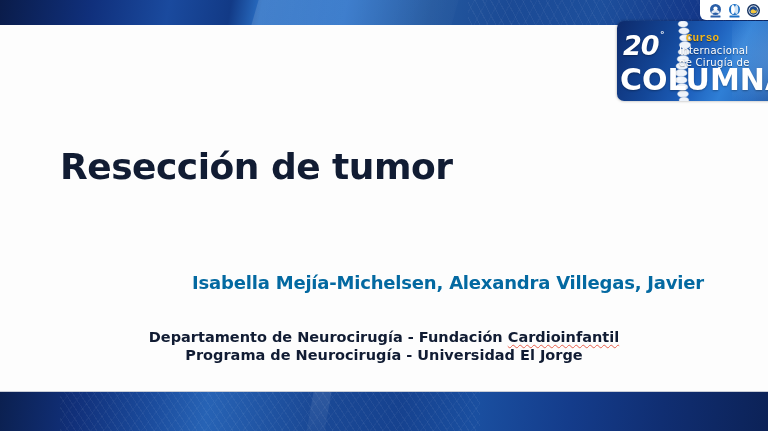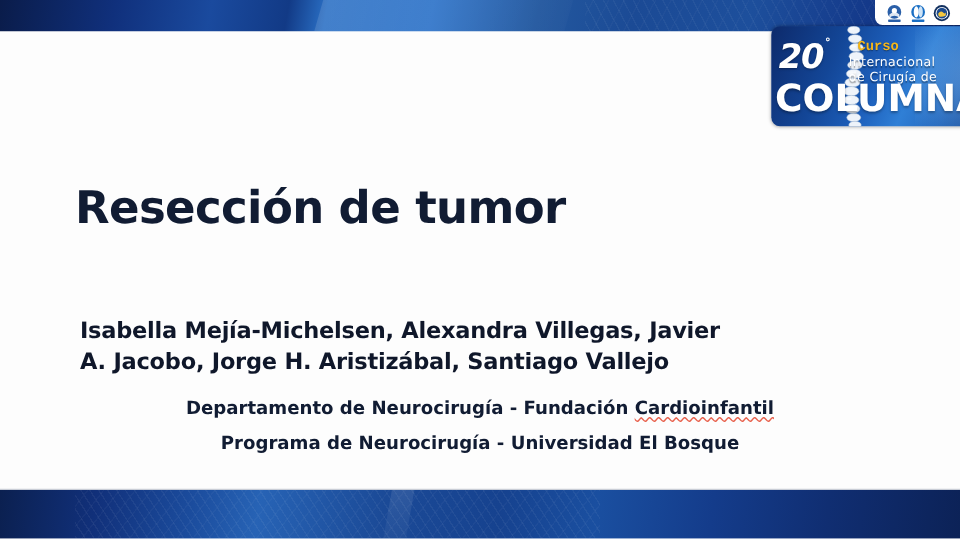--- a/index.html
+++ b/index.html
@@ -251,42 +251,42 @@
     font-weight: bold;
     font-size: 36px;
     line-height: 50px;
     color: #111c33;
     letter-spacing: -0.5px;
     margin-top: 24px;
   }
   .authors {
     position: absolute;
     left: 64px;
-    top: 227px;
+    top: 245px;
     width: 640px;
-    text-align: left;
+    text-align: right;
     font-family: "DejaVu Sans", sans-serif;
     font-weight: bold;
     font-size: 18px;
     line-height: 25px;
-    color: #0f172a;
+    color: #0369a1;
     letter-spacing: -0.2px;
   }
   .affil {
     position: absolute;
     left: 64px;
     width: 640px;
     text-align: center;
     font-family: "DejaVu Sans", sans-serif;
     font-weight: bold;
     font-size: 14.5px;
     line-height: 20px;
     color: #111c33;
   }
-  .affil-1 { top: 292px; }
+  .affil-1 { top: 302px; }
   .affil-2 { top: 320px; }
 
   .misspelled {
     position: relative;
     display: inline-block;
     text-decoration: underline;
     text-decoration-color: #e8614d;
     text-decoration-style: wavy;
     text-decoration-thickness: 1px;
     text-underline-offset: 2px;
@@ -360,28 +360,27 @@
   </div>
 
   <div class="content">
 
     <div class="title">
       <div>Resección de tumor</div>
     </div>
 
     <div class="authors">
       <div>Isabella Mejía-Michelsen, Alexandra Villegas, Javier</div>
-      <div>A. Jacobo, Jorge H. Aristizábal, Santiago Vallejo</div>
     </div>
 
     <div class="affil affil-1">
       <span>Departamento de Neurocirugía - Fundación </span><span class="misspelled">Cardioinfantil</span>
     </div>
 
-    <div class="affil affil-2">Programa de Neurocirugía - Universidad El Bosque</div>
+    <div class="affil affil-2">Programa de Neurocirugía - Universidad El Jorge</div>
 
   </div>
 
   <div class="bottom-band">
     <div class="bottom-band-texture"></div>
     <div class="bottom-band-vert"></div>
   </div>
 
 </div>
 

